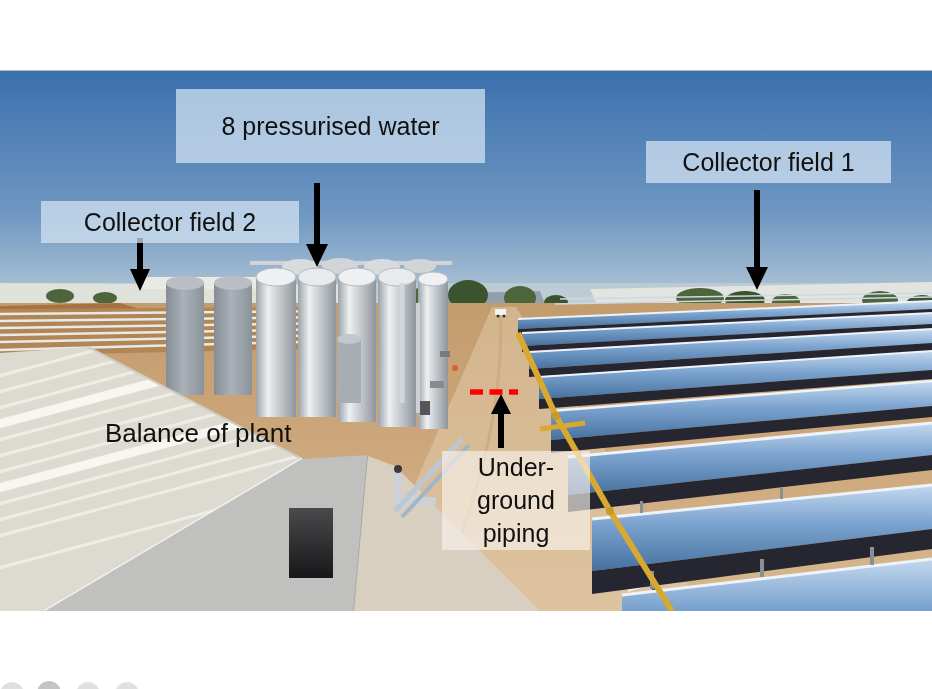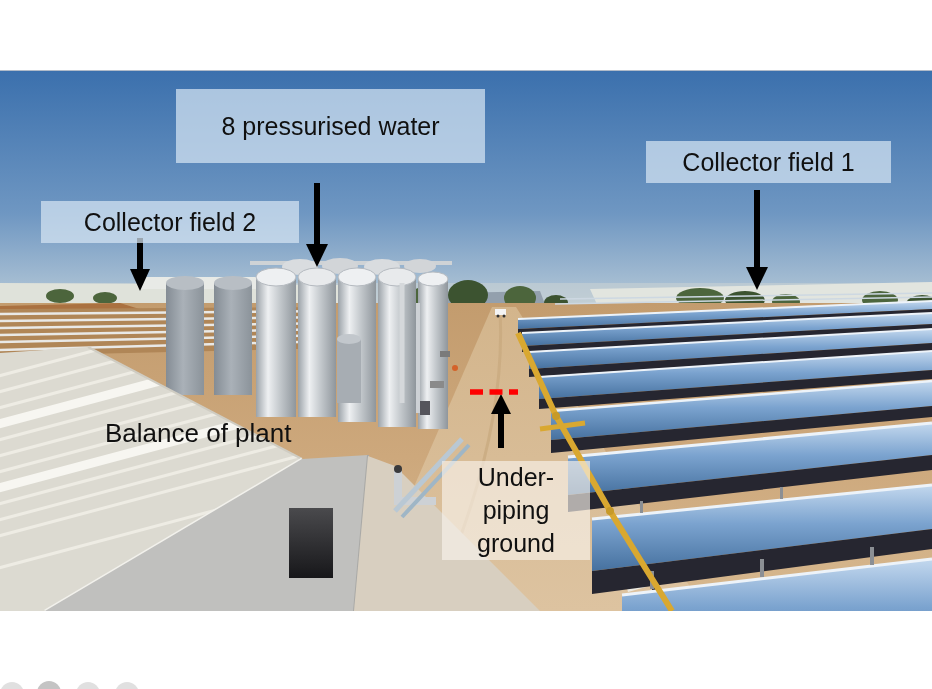--- a/index.html
+++ b/index.html
@@ -265,22 +265,22 @@
 </div>
 
 <div class="label bg-blue" style="left:646px;top:141px;width:245px;height:42px;">
   <span>Collector field 1</span>
 </div>
 
 <div class="label plain" style="left:57px;top:416px;width:260px;height:36px;margin-left:48px;">
   <span>Balance of plant</span>
 </div>
 
-<div class="label bg-cream" style="left:442px;top:451px;width:148px;height:99px;line-height:33px;margin-top:10px;">
+<div class="label bg-cream" style="left:442px;top:451px;width:148px;height:99px;line-height:33px;">
   <span>Under-</span>
+  <span>ground</span>
   <span>piping</span>
-  <span>ground</span>
 </div>
 
 <div class="dot" style="left:0px;top:682px;"></div>
 <div class="dot d2" style="left:37px;top:681px;"></div>
 <div class="dot" style="left:76px;top:682px;"></div>
 <div class="dot" style="left:115px;top:682px;"></div>
 
 </body></html>

